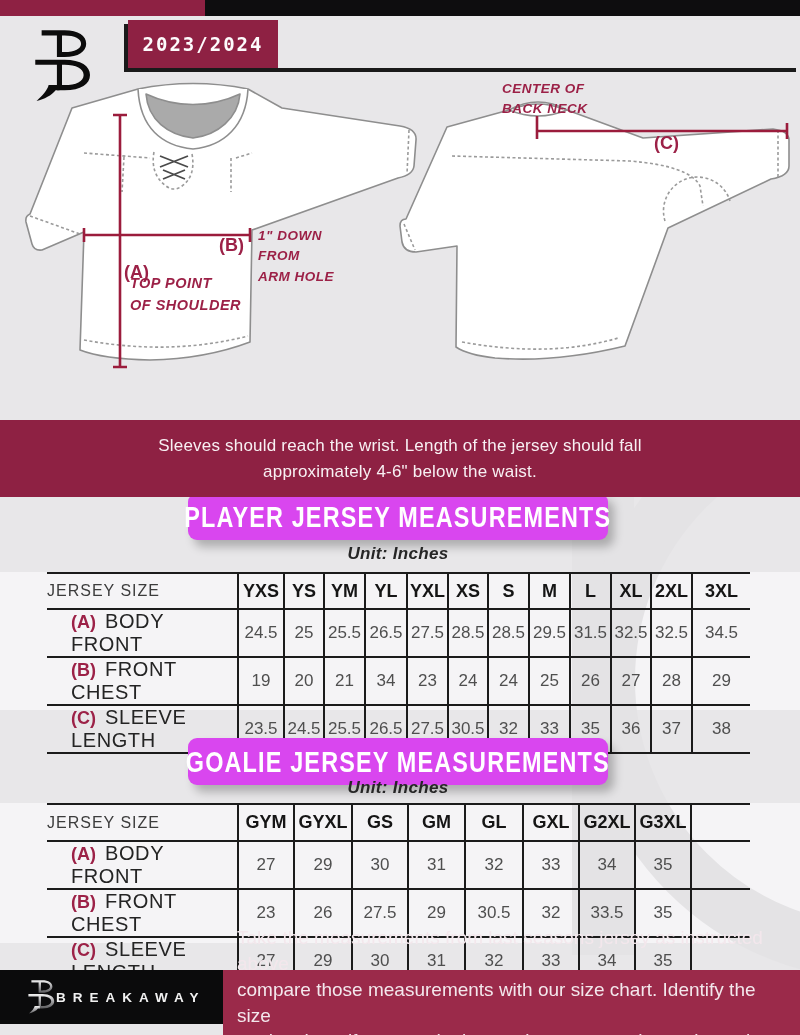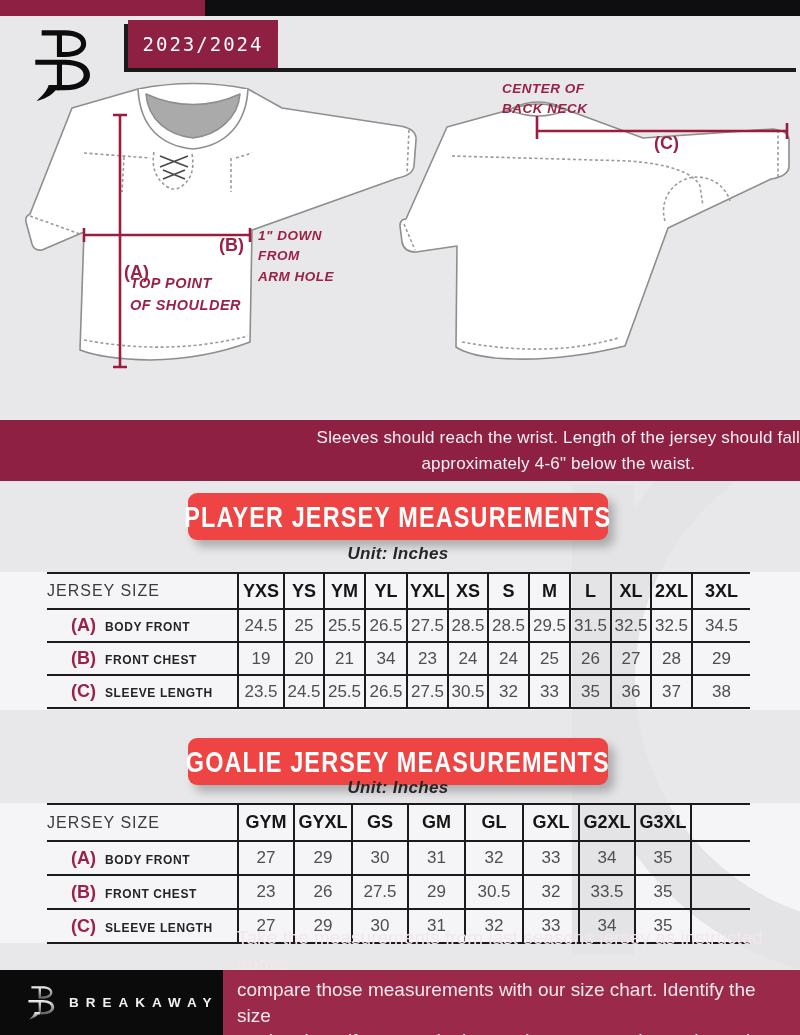--- a/index.html
+++ b/index.html
@@ -20,43 +20,43 @@
   }
   .abs{position:absolute}
 
   
   .strip-maroon{left:0;top:0;width:205px;height:16px;background:var(--maroon)}
   .strip-black{left:205px;top:0;width:595px;height:16px;background:#0e0d0f}
   .title-band{left:128px;top:20px;width:672px;height:48px;display:flex;box-shadow:-4px 4px 0 #1a1a1a;z-index:4}
   .title-white{flex:1;background:#fff;display:flex;align-items:center;justify-content:center}
   .title-white span{font-size:27px;font-weight:700;letter-spacing:1.5px;color:#131313;white-space:nowrap}
   .title-season{width:150px;background:var(--maroon);display:flex;align-items:center;justify-content:center}
-  .title-season span{font-family:"DejaVu Sans Mono",monospace;font-size:19px;font-weight:400;letter-spacing:2px;color:#fdfbfc}
+  .title-season span{font-family:"DejaVu Sans Mono",monospace;font-size:19px;font-weight:700;letter-spacing:2px;color:#fdfbfc}
   .logo-header{left:24px;top:24px;width:76px;height:84px;z-index:5}
 
   
   .diagram-svg{left:0;top:16px;width:800px;height:404px;z-index:1}
   .dlabel{position:absolute;color:var(--maroon-bright);z-index:2}
   .dkey{font-weight:700;font-size:18px}
   .dnote{font-style:italic;font-weight:600;font-size:13.5px;line-height:1.5;letter-spacing:.5px;white-space:pre-line}
   .dnote.big{font-size:14.5px}
 
   
-  .notice{left:0;top:420px;width:800px;height:61px;background:var(--maroon);display:flex;align-items:center;justify-content:flex-end;z-index:3}
+  .notice{left:0;top:420px;width:800px;height:77px;background:var(--maroon);display:flex;align-items:center;justify-content:center;z-index:3}
   .notice div{color:#f8f0f3;font-size:17px;font-weight:500;line-height:1.5;text-align:center;white-space:pre-line;letter-spacing:.2px}
 
   
   .band1{left:0;top:572px;width:800px;height:138px;background:var(--band);z-index:0}
   .band2{left:0;top:803px;width:800px;height:140px;background:var(--band);z-index:0}
   .wm-wrap{left:0;top:470px;width:800px;height:505px;overflow:hidden;z-index:1;pointer-events:none}
   .wm-ring{position:absolute;left:580px;top:-90px;width:600px;height:600px;border:55px solid var(--wm);border-radius:50%}
   .wm-stem{position:absolute;left:572px;top:15px;width:62px;height:470px;background:var(--wm)}
 
   
-  .pill{left:188px;width:420px;height:47px;background:#ef4444;border-radius:9px;display:flex;align-items:center;justify-content:center;box-shadow:6px 7px 10px rgba(0,0,0,.25);z-index:2}
+  .pill{left:188px;width:420px;height:47px;background:#d946ef;border-radius:9px;display:flex;align-items:center;justify-content:center;box-shadow:6px 7px 10px rgba(0,0,0,.25);z-index:2}
   .pill span{color:#fff;font-size:30px;font-weight:700;letter-spacing:1.5px;white-space:nowrap;transform:scaleX(.78)}
   .pill.player{top:493px}
   .pill.goalie{top:738px}
   .unit{left:188px;width:420px;text-align:center;font-style:italic;font-weight:600;font-size:17px;color:#262626;letter-spacing:.3px;z-index:2}
   .unit.player{top:544px}
   .unit.goalie{top:778px}
 
   
   .size-table{position:absolute;left:47px;width:703px;border-collapse:collapse;table-layout:fixed;z-index:2;background:transparent}
   .size-table.player{top:572px}
@@ -67,24 +67,24 @@
   .size-table td.vline{border-left:2px solid var(--line)}
   .size-table thead tr{height:36px}
   .size-table tbody tr{height:33px}
   .size-table.goalie thead tr{height:37px}
   .size-table.goalie tbody tr{height:34px}
   td.corner{ text-align:left;font-size:16px;letter-spacing:1px;color:#3c3c3c;font-weight:500}
   td.size-h{text-align:center;font-weight:700;font-size:18px;color:#151515}
   td.val{text-align:center;font-size:17px;font-weight:500;color:#4f4f4f}
   td.rowlabel{padding-left:24px}
   td.rowlabel .key{color:var(--maroon-bright);font-weight:700;font-size:18px;margin-right:9px}
-  td.rowlabel .lbl{font-size:12px;font-weight:700;letter-spacing:.6px;color:#242424}
-
-  
-  .footer-black{left:0;top:970px;width:223px;height:65px;background:#0b0b0c;display:flex;align-items:center;padding-left:26px;gap:13px;z-index:3}
+  td.rowlabel .lbl{font-size:20px;font-weight:400;letter-spacing:.6px;color:#242424}
+
+  
+  .footer-black{left:0;top:970px;width:223px;height:54px;background:#0b0b0c;display:flex;align-items:center;padding-left:26px;z-index:3}
   .footer-brand{color:#f1f1f1;font-size:13.5px;font-weight:700;letter-spacing:7px;white-space:nowrap}
   .footer-maroon{left:223px;top:970px;width:577px;height:65px;background:var(--footer-maroon);display:flex;align-items:center;padding:4px 10px 4px 14px;z-index:3}
   .footer-maroon div{color:#f3e7ec;font-size:19px;font-weight:500;line-height:1.36;white-space:pre-line}
 </style>
 </head>
 <body>
 
 <div class="abs strip-maroon"></div>
 <div class="abs strip-black"></div>
 

